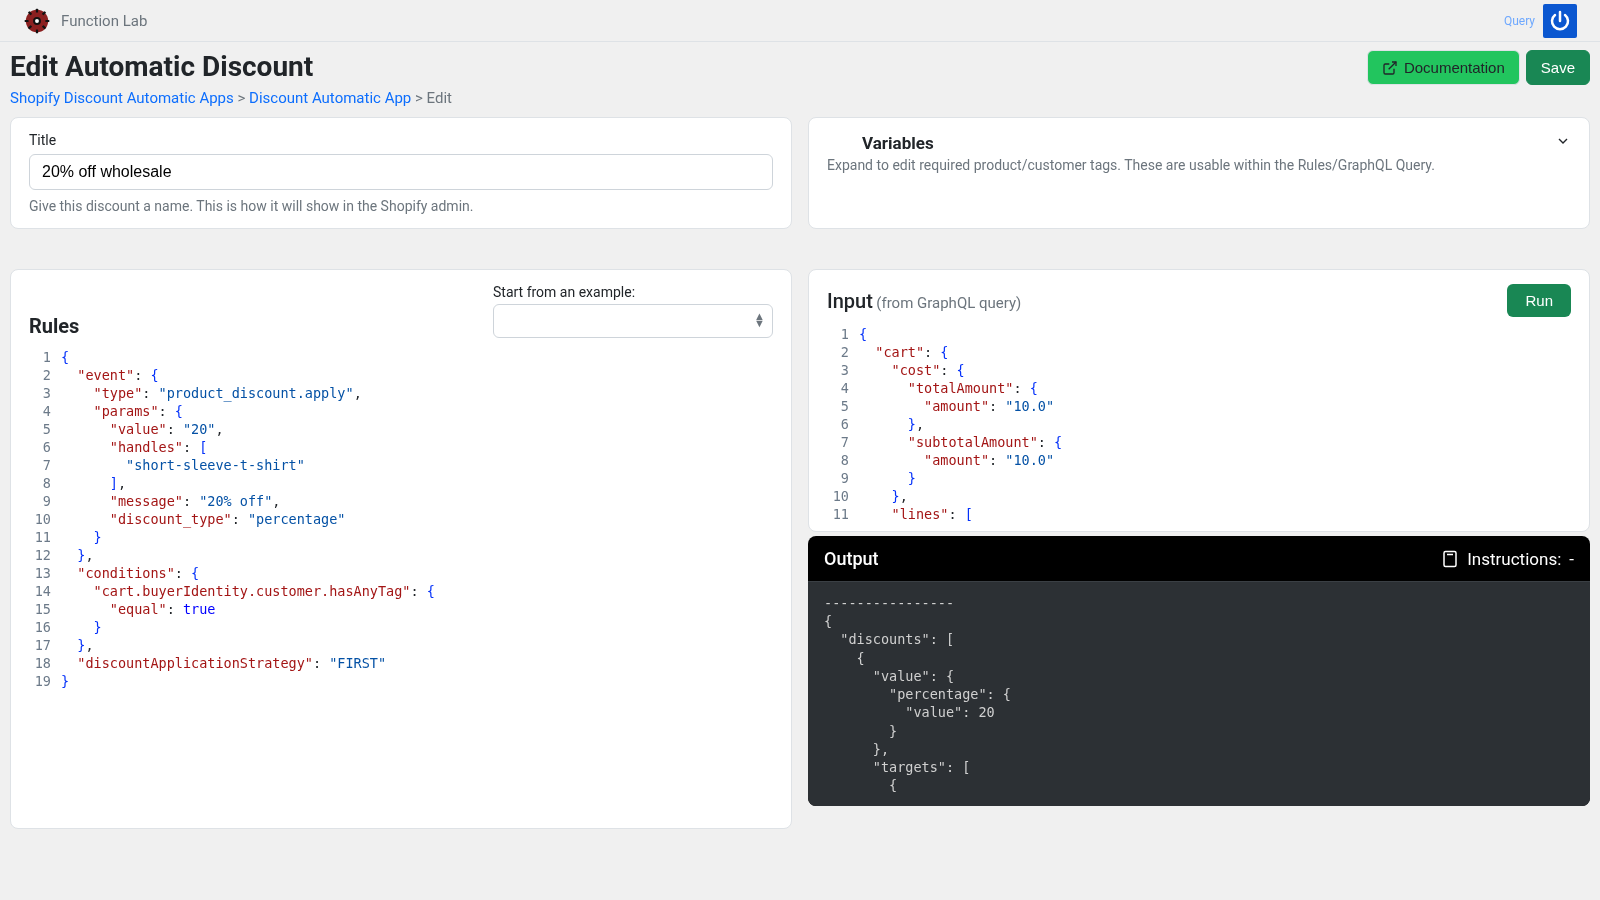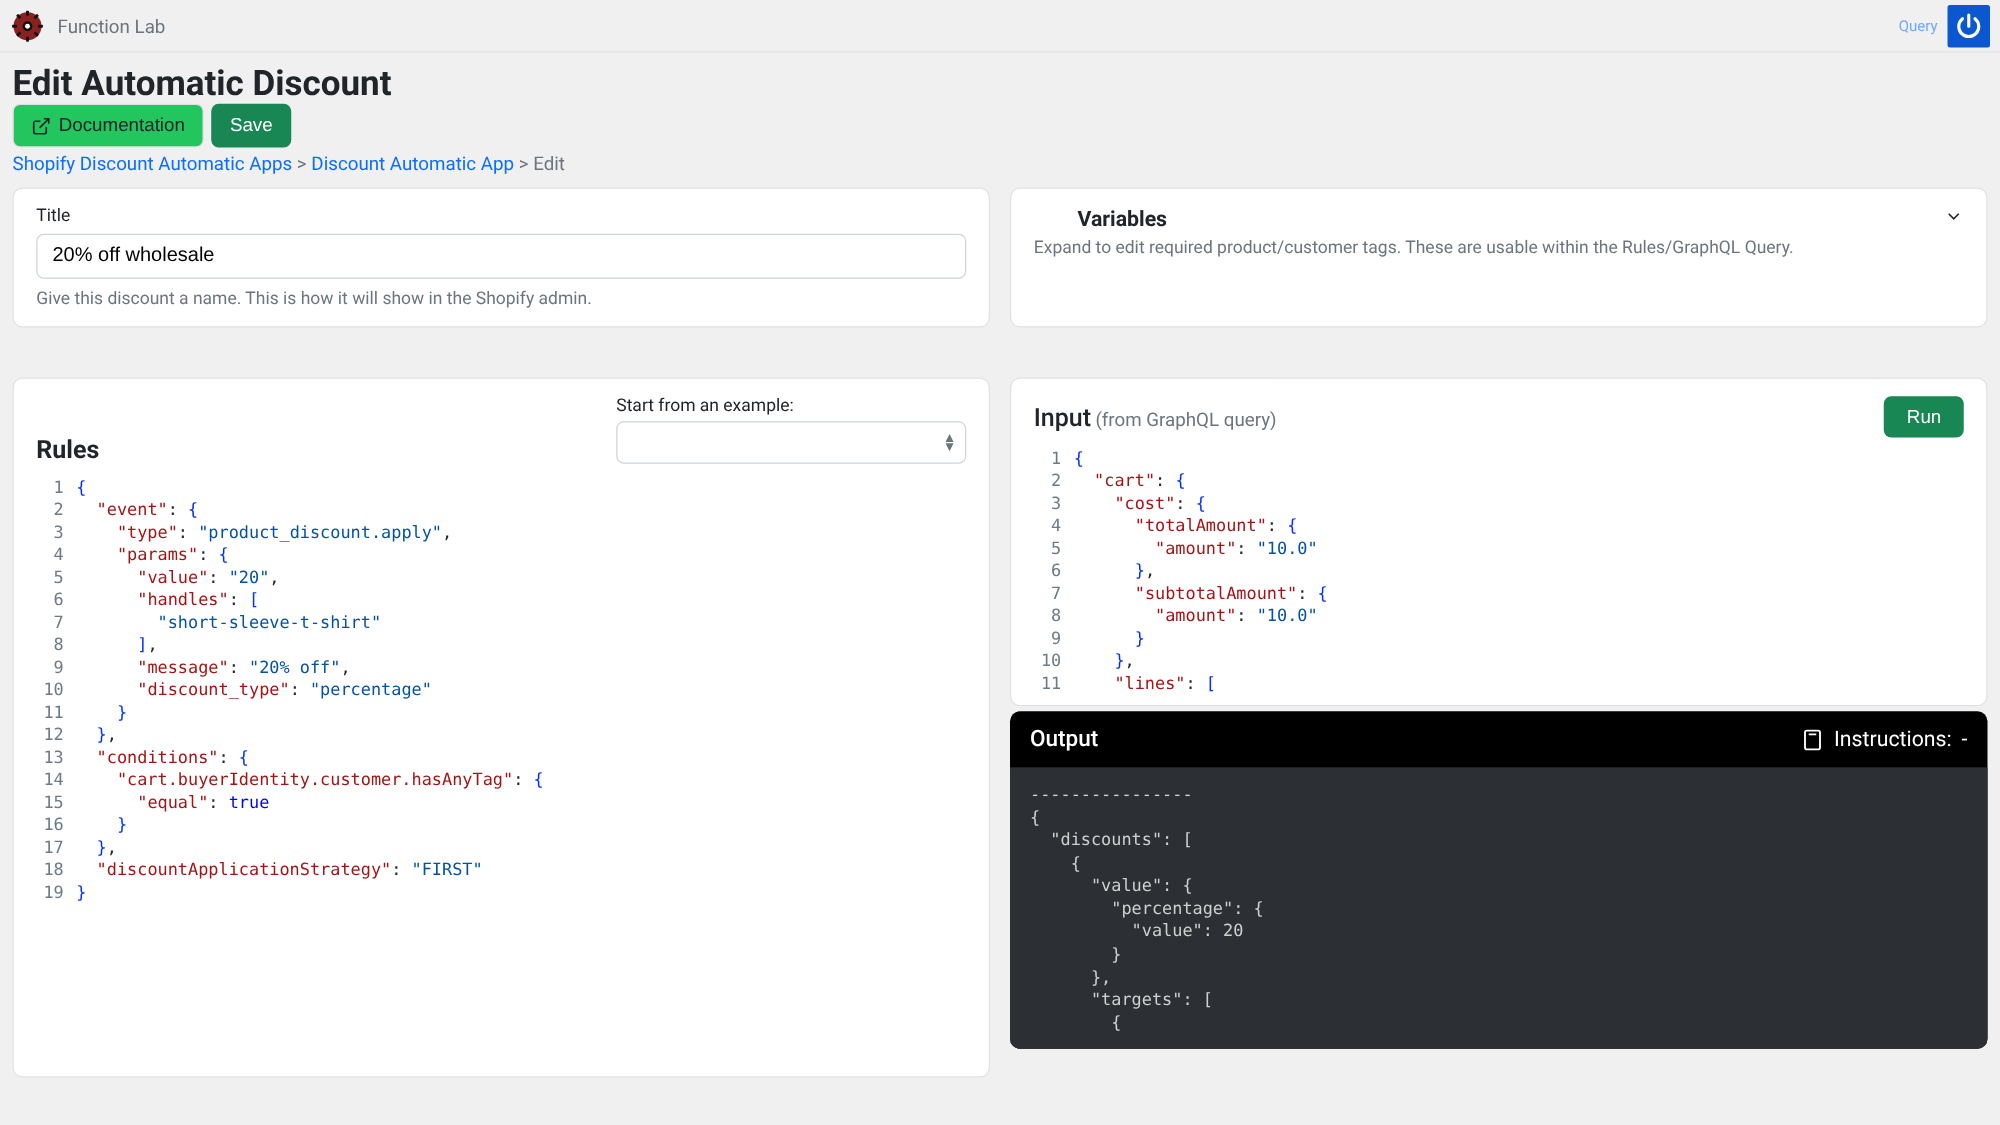--- a/index.html
+++ b/index.html
@@ -1,26 +1,26 @@
 <!DOCTYPE html>
 <html><head>
 <meta charset="utf-8">
 <style>
 * { box-sizing: border-box; margin: 0; padding: 0; }
 body { font-family: -apple-system, BlinkMacSystemFont, "Segoe UI", Roboto, Helvetica, Arial, sans-serif; background: #f0f0f0; color: #212529; font-size: 14px; }
 
-.topbar { display: flex; align-items: center; justify-content: space-between; padding: 4px 8px; border-bottom: 1px solid #dee2e6; background: #f0f0f0; height: 42px; }
+.topbar { display: flex; align-items: center; justify-content: space-between; padding: 4px 23px; border-bottom: 1px solid #dee2e6; background: #f0f0f0; height: 42px; }
 .topbar-left { display: flex; align-items: center; gap: 10px; }
 .logo { width: 28px; height: 28px; }
 .app-name { color: #6c757d; font-size: 15px; }
 .topbar-right { display: flex; align-items: center; gap: 8px; }
 .logout { color: #6ea8fe; font-size: 12px; text-decoration: none; }
 .extension-icon { width: 34px; height: 34px; background: #0b57d0; display:flex; align-items:center; justify-content:center; border-radius:2px;}
 
-.header-row { display:flex; justify-content: space-between; align-items: flex-start; padding: 8px 10px 4px 10px; flex-direction: column; }
+.header-row { display:flex; justify-content: space-between; align-items: flex-start; padding: 8px 10px 4px 10px; }
 .page-title { font-size: 28px; font-weight: 700; }
 .header-actions { display:flex; gap:6px; align-items: center; }
 .btn { display:inline-flex; align-items:center; gap:6px; padding: 8px 14px; border-radius:6px; border:1px solid #dee2e6; background:#22c55e; font-size:15px; cursor:pointer; }
 .btn-doc { color:#212529; }
 .btn-save { background:#198754; color:#fff; border-color:#198754; }
 
 .breadcrumb { padding: 0 10px 10px 10px; font-size:15px; }
 .breadcrumb a { color:#0d6efd; text-decoration:none; }
 .breadcrumb .sep, .breadcrumb .current { color:#6c757d; }
 

